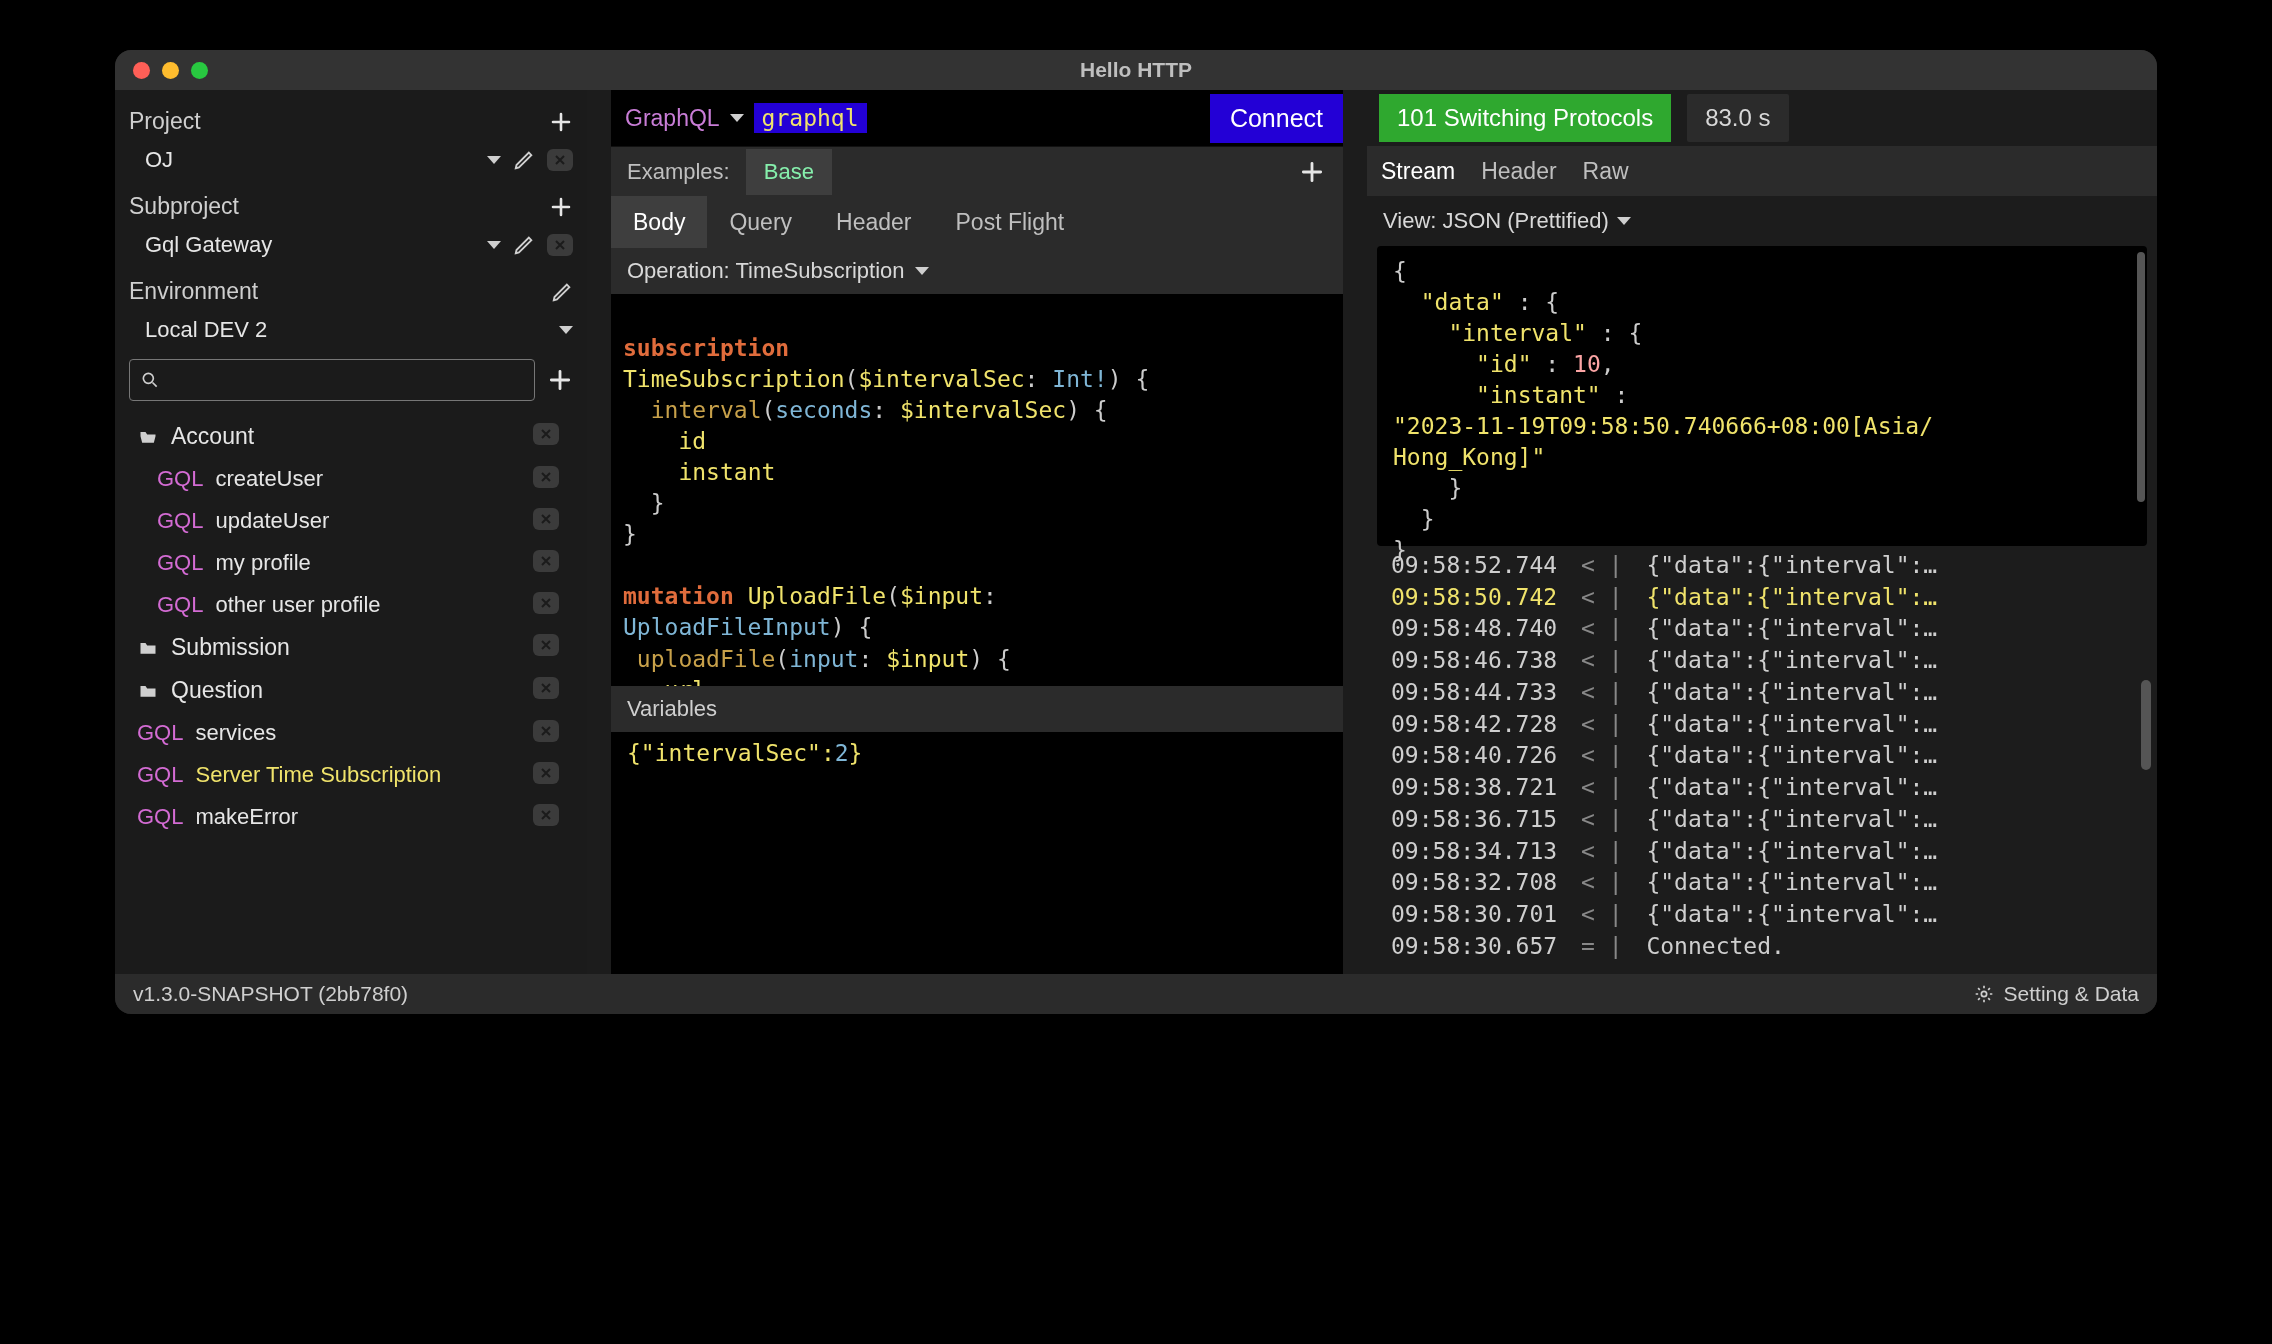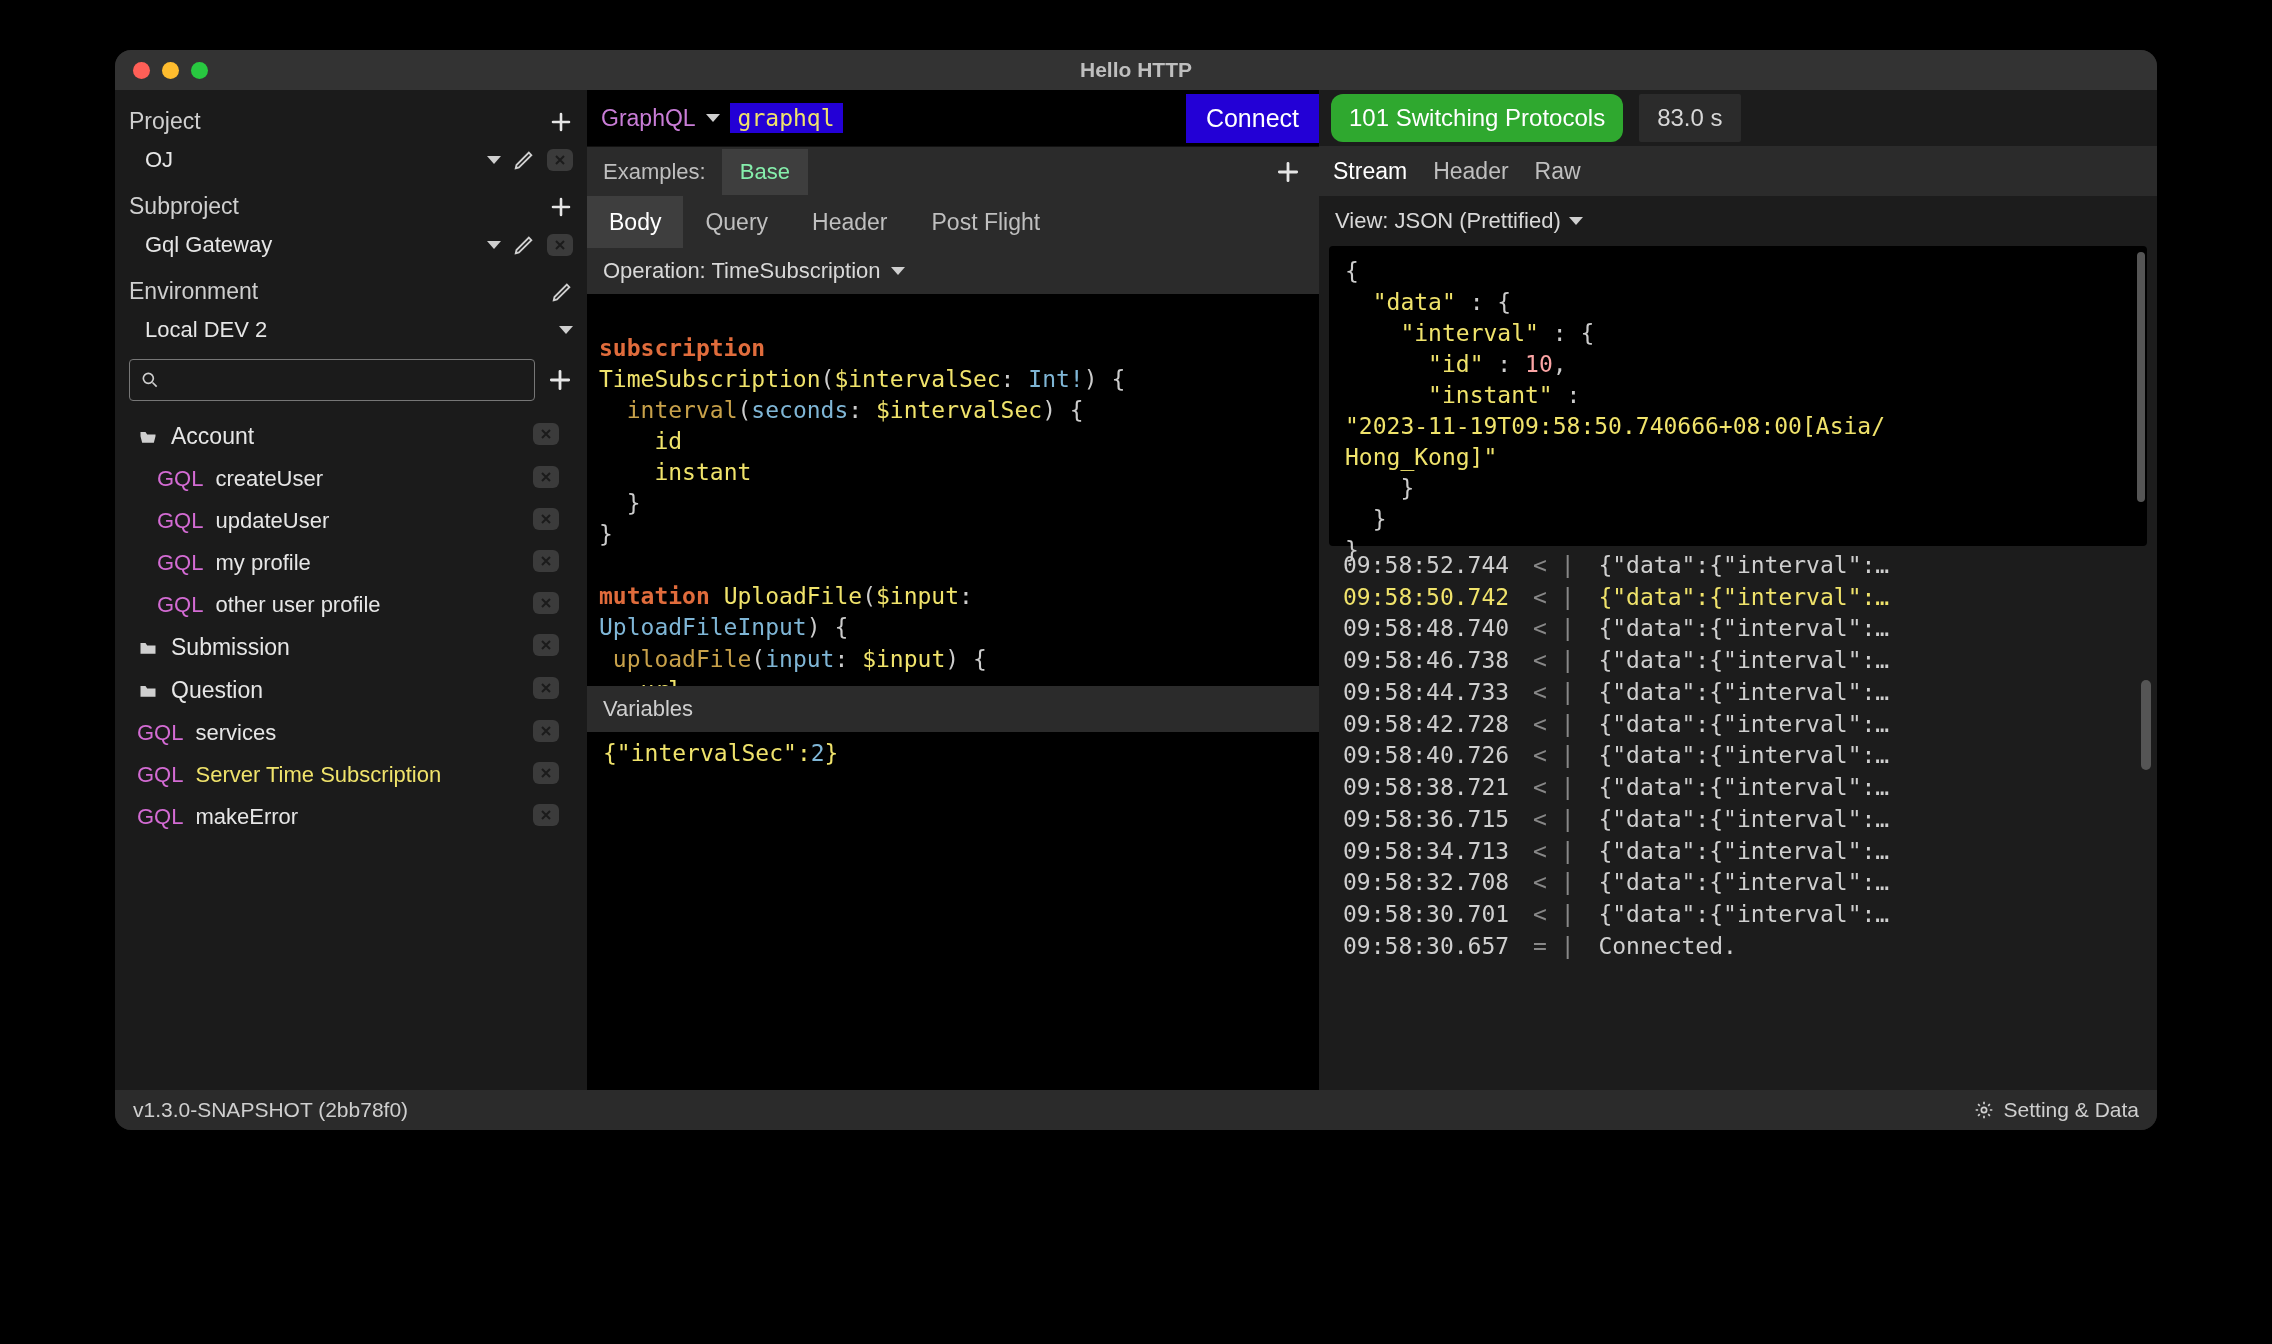--- a/index.html
+++ b/index.html
@@ -31,21 +31,21 @@
   }
   .traffic { display: flex; gap: 12px; margin-left: 18px; }
   .traffic-dot { width: 17px; height: 17px; border-radius: 50%; }
   .red { background: #ff5f57; }
   .yellow { background: #febc2e; }
   .green { background: #28c840; }
   .titlebar-title {
     position: absolute; left: 0; right: 0; text-align: center;
     color: #bfbfbf; font-weight: 600; font-size: 21px;
   }
-  .main { display: flex; height: 1000px; }
+  .main { display: flex; height: 884px; gap: 24px; }
 
   
   .sidebar {
     width: 472px; background: #1b1b1b;
     display: flex; flex-direction: column;
     padding-top: 8px;
   }
   .sb-section-head {
     display: flex; align-items: center; justify-content: space-between;
     padding: 10px 14px 6px 14px; color: #cfcfcf; font-size: 23px;
@@ -123,21 +123,21 @@
   .vars-head { background: #2b2b2b; color: #cfcfcf; padding: 10px 16px; font-size: 22px; }
   .vars-body {
     background: #000; font-family: ui-monospace, Menlo, monospace;
     font-size: 23px; padding: 8px 16px; color: #f0e36b; flex:1;
   }
   .vars-body .num { color: #7fb6d6; }
 
   
   .rightcol { flex: 1; background: #1c1c1c; display: flex; flex-direction: column; }
   .status-row { display: flex; align-items: center; height: 56px; gap: 16px; padding-left: 12px; background:#1c1c1c;}
-  .status-pill { background: #2fa82f; color: #fff; padding: 10px 18px; font-size: 24px; border-radius: 12px; }
+  .status-pill { background: #2fa82f; color: #fff; padding: 10px 18px; font-size: 24px; border-radius: 0; }
   .time-pill { background: #2b2b2b; color: #d8d8d8; padding: 10px 18px; font-size: 24px; border-radius: 2px; }
   .resp-tabs { display: flex; background: #2b2b2b; height: 50px; align-items: center; gap: 26px; padding-left: 14px; }
   .resp-tab { color: #bfbfbf; font-size: 23px; }
   .resp-tab.active { color: #ffffff; }
   .view-row { background:#1c1c1c; color:#d8d8d8; padding: 12px 16px; font-size:22px; display:flex; align-items:center; gap:8px;}
   .json-pane {
     background: #000; font-family: ui-monospace, Menlo, monospace;
     font-size: 23px; line-height: 1.35; color: #f0e36b; padding: 10px 16px;
     margin: 0 10px 4px 10px; border-radius: 4px; height: 300px;
     position: relative;

